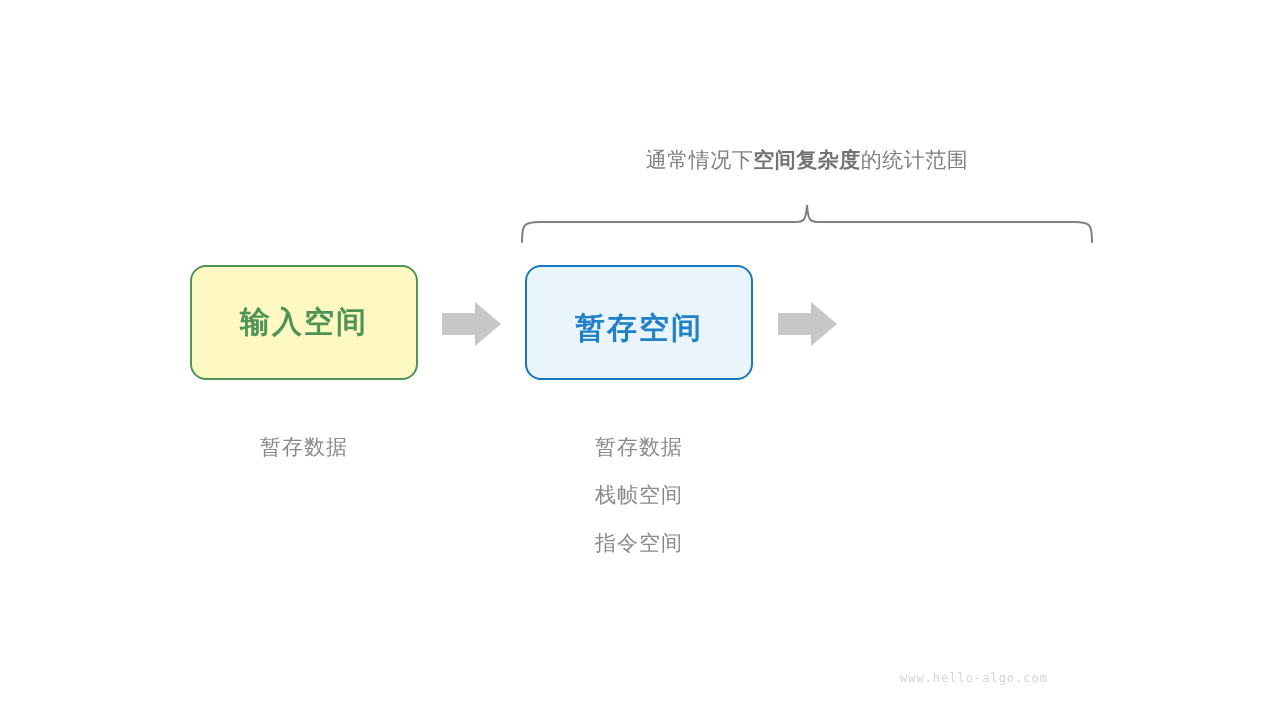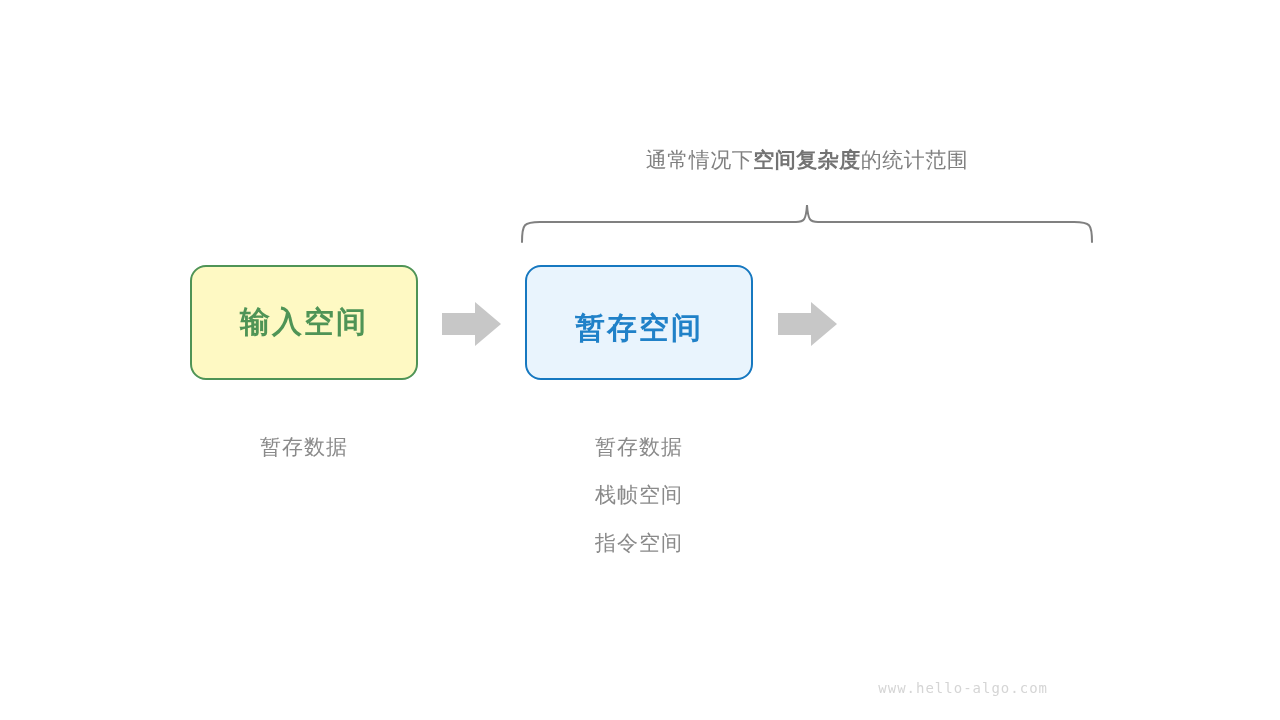--- a/index.html
+++ b/index.html
@@ -107,23 +107,23 @@
     color: #8a8a8a;
     line-height: 48px;
     letter-spacing: 1px;
     white-space: nowrap;
   }
 
   
   .watermark {
     position: absolute;
     right: 40px;
-    bottom: 24px;
+    bottom: 35px;
     font-family: "DejaVu Sans Mono", "Liberation Mono", monospace;
-    font-size: 14px;
+    font-size: 12px;
     color: #d5d5d5;
     letter-spacing: 1px;
   }
 </style>
 </head>
 <body>
 
 <div id="canvas">
 
   <div class="brace-caption">

